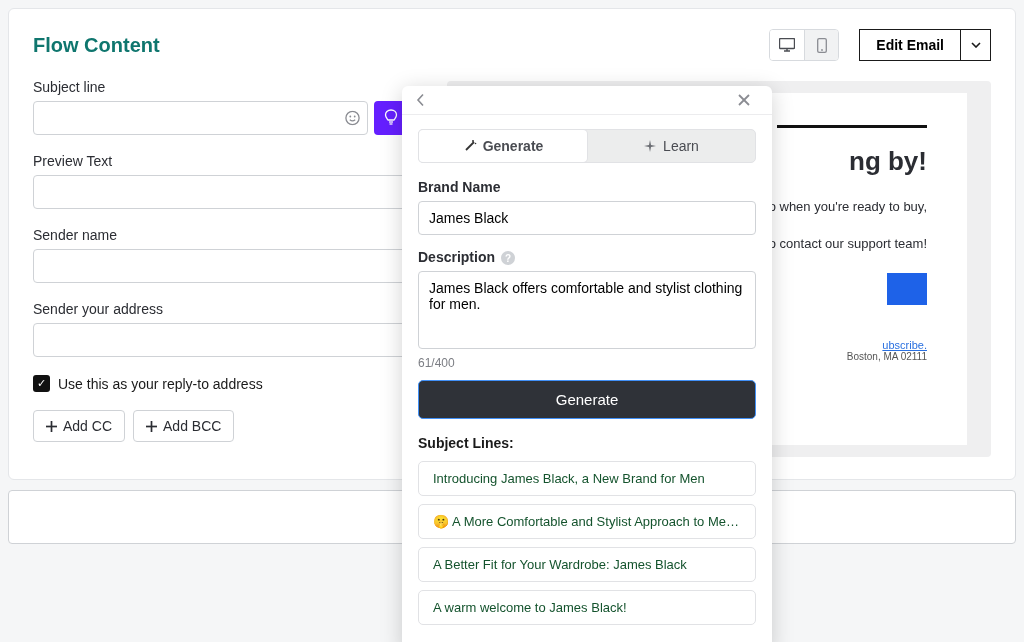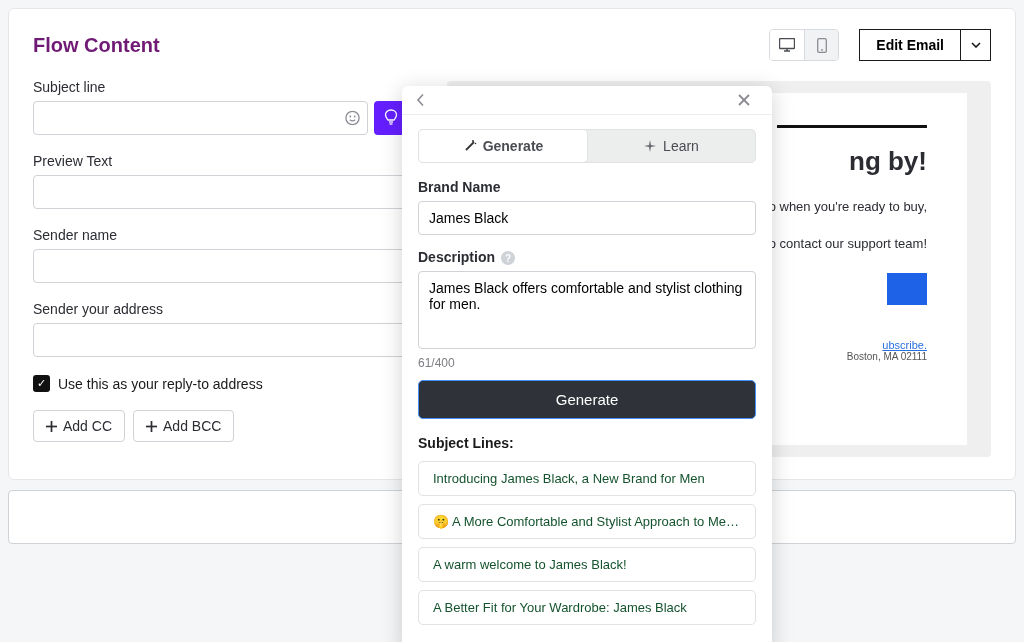--- a/index.html
+++ b/index.html
@@ -24,21 +24,21 @@
   }
   .header-row {
     display: flex;
     justify-content: space-between;
     align-items: center;
     margin-bottom: 18px;
   }
   .page-title {
     font-size: 20px;
     font-weight: 600;
-    color: #701a75;
+    color: #0f766e;
   }
   .header-actions {
     display: flex;
     align-items: center;
     gap: 20px;
     justify-content: space-between;
   }
   .view-toggle {
     display: flex;
     border: 1px solid #d7dade;
@@ -466,18 +466,18 @@
     </div>
     <textarea class="pop-input pop-textarea" style="">James Black offers comfortable and stylist clothing for men.</textarea>
     <div class="char-count">61/400</div>
 
     <button class="gen-btn">Generate</button>
 
     <div class="results-label">Subject Lines:</div>
 
     <div class="suggestion">Introducing James Black, a New Brand for Men</div>
     <div class="suggestion">🤫 A More Comfortable and Stylist Approach to Men's Clothing...</div>
+    <div class="suggestion">A Better Fit for Your Wardrobe: James Black</div>
     <div class="suggestion">A warm welcome to James Black!</div>
-    <div class="suggestion">A Better Fit for Your Wardrobe: James Black</div>
 
     
   </div>
 </div>
 
 </body></html>

